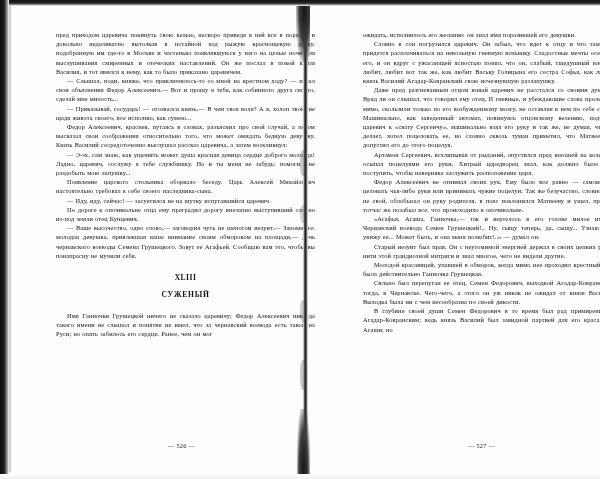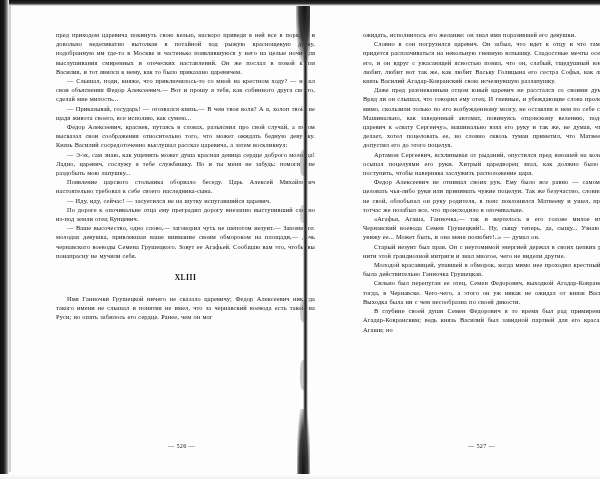--- a/index.html
+++ b/index.html
@@ -155,20 +155,21 @@
         <p>Федор Алексеевич, краснея, путаясь в словах, разъяснил про свой случай, а потом высказал свои соображения относительно того, что может ожидать бедную девушку. Князь Василий сосредоточенно выслушал рассказ царевича, а затем воскликнул:</p>
         <p>— Э-эх, сам знаю, как ущемить может душа красная девица сердце доброго молодца! Ладно, царевич, сослужу я тебе службишку. Но и ты меня не забудь: помоги мне раздобыть мою лапушку...</p>
         <p>Появление царского стольника оборвало беседу. Царь Алексей Михайлович настоятельно требовал к себе своего наследника-сына.</p>
         <p>— Иду, иду, сейчас! — засуетился не на шутку испугавшийся царевич.</p>
         <p>По дороге к опочивальне отца ему преградил дорогу внезапно выступивший словно из-под земли отец Кунцевич.</p>
         <p>— Ваше высочество, одно слово,— заговорил чуть не шепотом иезуит.— Запомните: молодая девушка, привлекшая ваше внимание своим обмороком на площади,— дочь чернавского воеводы Семена Грушецкого. Зовут ее Агафьей. Сообщаю вам это, чтобы вы понапрасну не мучили себя.</p>
       </div>
 
       <div class="chapter-block">
         <div class="chapter-num">XLIII</div>
+        <div class="chapter-title">СУЖЕНЫЙ</div>
       </div>
 
       <div class="body-text">
         <p>Имя Ганночки Грушецкой ничего не сказало царевичу; Федор Алексеевич никогда такого имени не слышал и понятия не имел, что за чернавский воевода есть такой на Руси; но опять забилось его сердце. Ранее, чем он мог</p>
       </div>
 
       <div class="folio">— 526 —</div>
     </div>
 
     <div class="page page-right">

